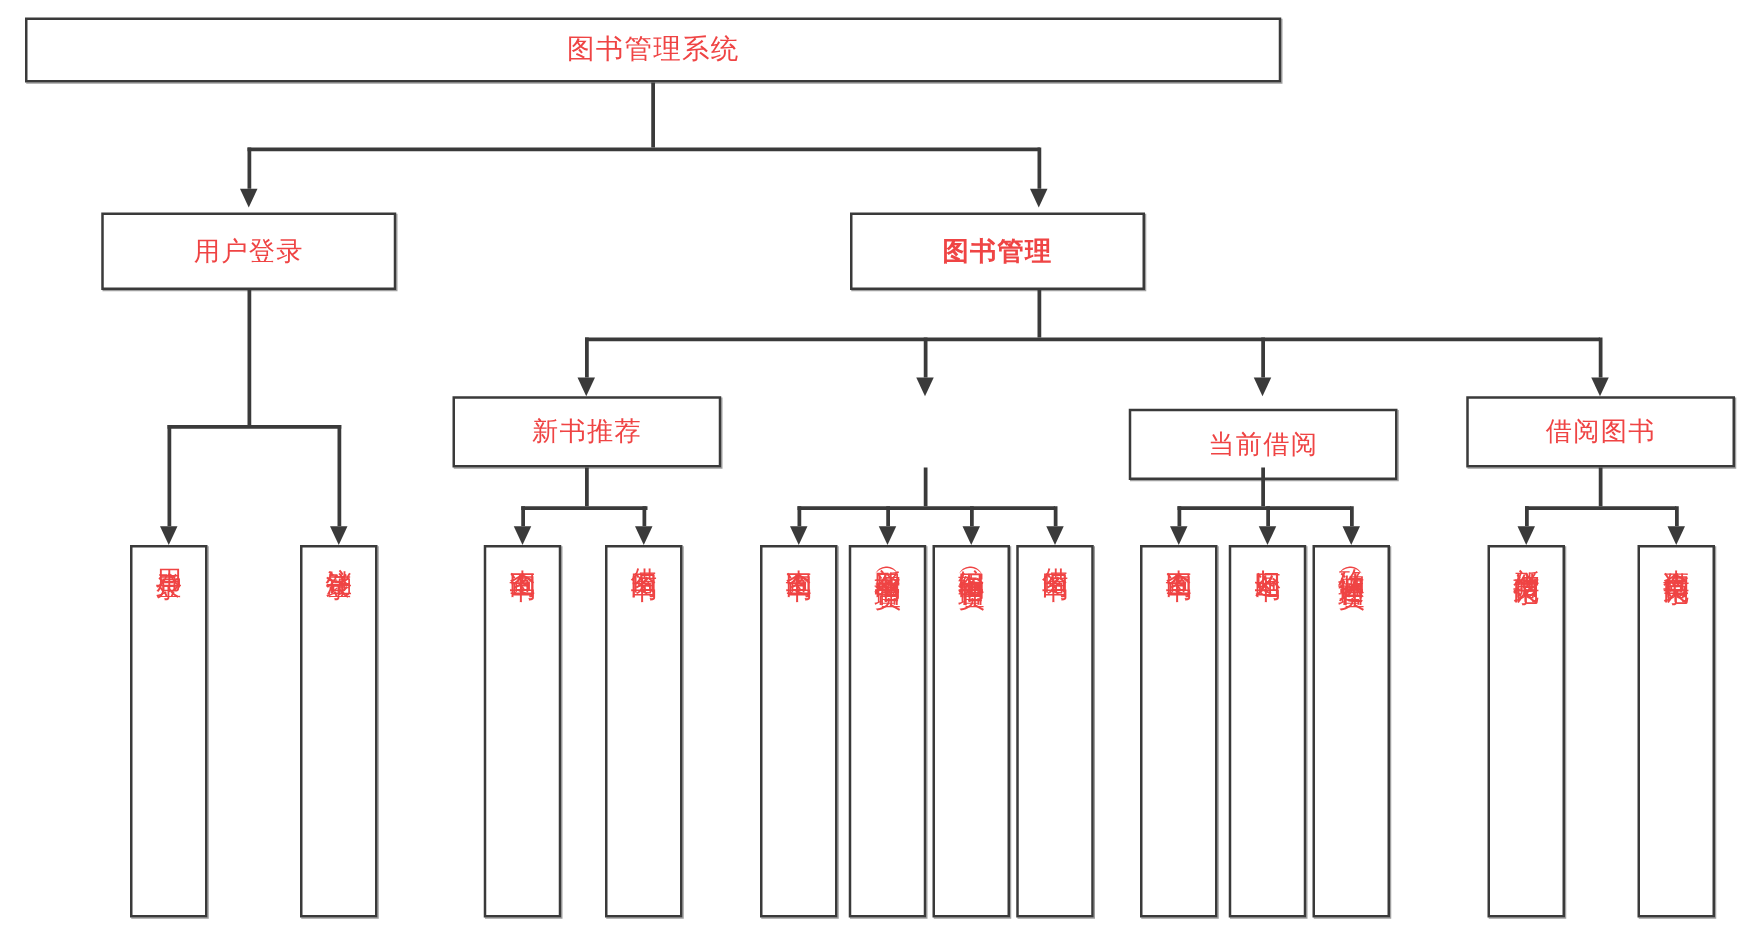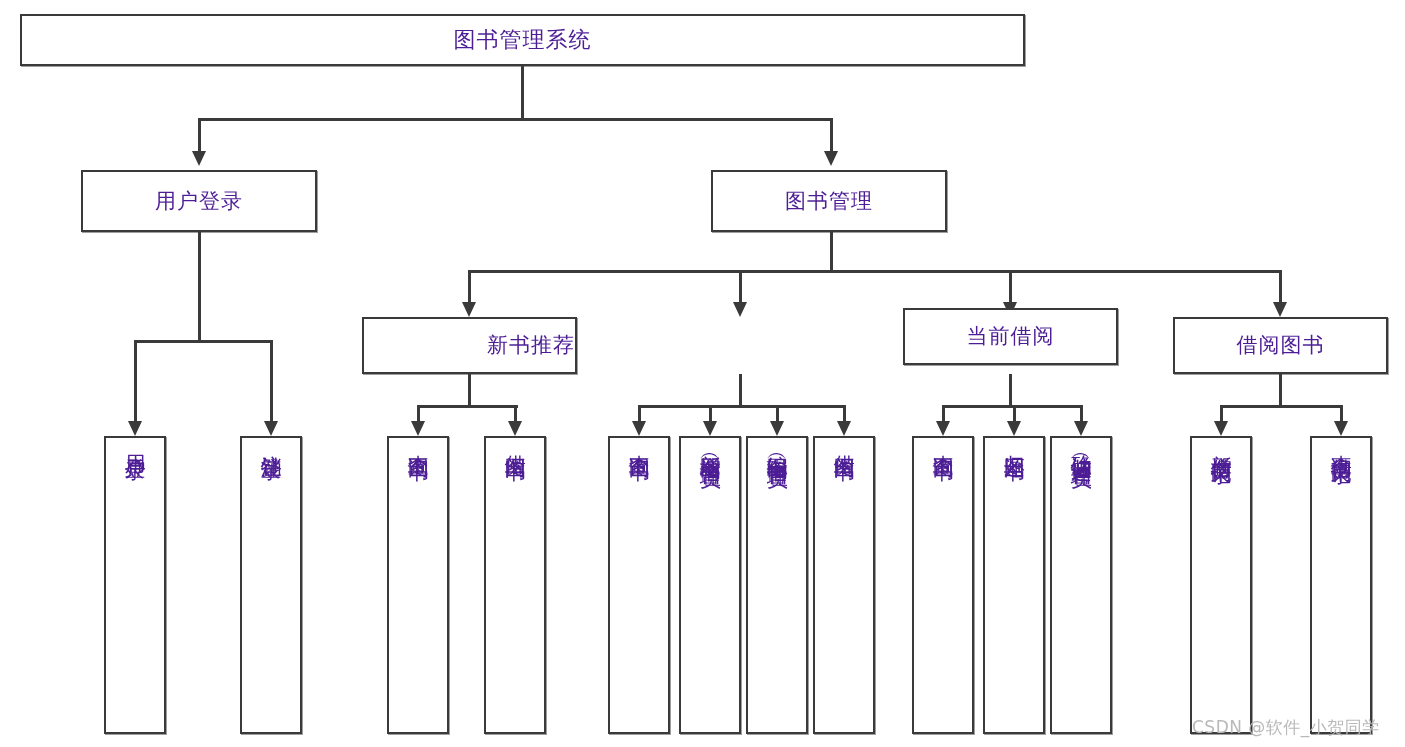--- a/index.html
+++ b/index.html
@@ -23,21 +23,21 @@
     border:2.5px solid #3a3a3a;
     display:flex;
     align-items:center;
     justify-content:center;
     box-shadow:1px 1px 0 rgba(80,80,80,.55);
   }
   .node .label{
     font-size:21px;
     line-height:1.15;
     letter-spacing:1px;
-    color:#4c1d95;
+    color:#ef4444;
     text-align:center;
     white-space:nowrap;
     user-select:none;
   }
   
   .node.root .label{font-size:22px;}
   
   .node.leaf{
     align-items:flex-start;
     justify-content:center;
@@ -86,21 +86,21 @@
   <div class="conn v" style="left:521px;top:66px;height:52px;"></div>
   <div class="conn h" style="left:198px;top:118px;width:634px;"></div>
   <div class="conn v" style="left:198px;top:118px;height:33px;"></div>
   <div class="arrow" style="left:192px;top:151px;"></div>
   <div class="conn v" style="left:830px;top:118px;height:33px;"></div>
   <div class="arrow" style="left:824px;top:151px;"></div>
 
   <div class="node" style="left:81px;top:170px;width:236px;height:62px;">
     <span class="label">用户登录</span>
   </div>
-  <div class="node" style="left:711px;top:170px;width:236px;height:62px;">
+  <div class="node" style="left:680px;top:170px;width:236px;height:62px;font-weight:bold;">
     <span class="label">图书管理</span>
   </div>
 
   <div class="conn v" style="left:198px;top:232px;height:108px;"></div>
   <div class="conn h" style="left:134px;top:340px;width:139px;"></div>
   <div class="conn v" style="left:134px;top:340px;height:81px;"></div>
   <div class="arrow" style="left:128px;top:421px;"></div>
   <div class="conn v" style="left:270px;top:340px;height:81px;"></div>
   <div class="arrow" style="left:264px;top:421px;"></div>
 
@@ -108,24 +108,24 @@
   <div class="conn h" style="left:468px;top:270px;width:812px;"></div>
   <div class="conn v" style="left:468px;top:270px;height:32px;"></div>
   <div class="arrow" style="left:462px;top:302px;"></div>
   <div class="conn v" style="left:739px;top:270px;height:32px;"></div>
   <div class="arrow" style="left:733px;top:302px;"></div>
   <div class="conn v" style="left:1009px;top:270px;height:32px;"></div>
   <div class="arrow" style="left:1003px;top:302px;"></div>
   <div class="conn v" style="left:1279px;top:270px;height:32px;"></div>
   <div class="arrow" style="left:1273px;top:302px;"></div>
 
-  <div class="node" style="left:362px;top:317px;width:215px;height:57px;justify-content:flex-end;">
+  <div class="node" style="left:362px;top:317px;width:215px;height:57px;">
     <span class="label">新书推荐</span>
   </div>
-  <div class="node" style="left:903px;top:308px;width:215px;height:57px;">
+  <div class="node" style="left:903px;top:327px;width:215px;height:57px;">
     <span class="label">当前借阅</span>
   </div>
   <div class="node" style="left:1173px;top:317px;width:215px;height:57px;">
     <span class="label">借阅图书</span>
   </div>
 
   <div class="conn v" style="left:468px;top:374px;height:31px;"></div>
   <div class="conn h" style="left:417px;top:405px;width:101px;"></div>
   <div class="conn v" style="left:417px;top:405px;height:16px;"></div>
   <div class="arrow" style="left:411px;top:421px;"></div>
@@ -192,15 +192,14 @@
   <div class="node leaf" style="left:1050px;top:436px;width:62px;height:298px;">
     <span class="label">确认归还（管理员）</span>
   </div>
   <div class="node leaf" style="left:1190px;top:436px;width:62px;height:298px;">
     <span class="label">新增借阅记录</span>
   </div>
   <div class="node leaf" style="left:1310px;top:436px;width:62px;height:298px;">
     <span class="label">查询借阅记录</span>
   </div>
 
-  <div id="watermark" style="left:1192px;top:716px;">CSDN @软件_小贺同学</div>
 
 </div>
 
 </body></html>

